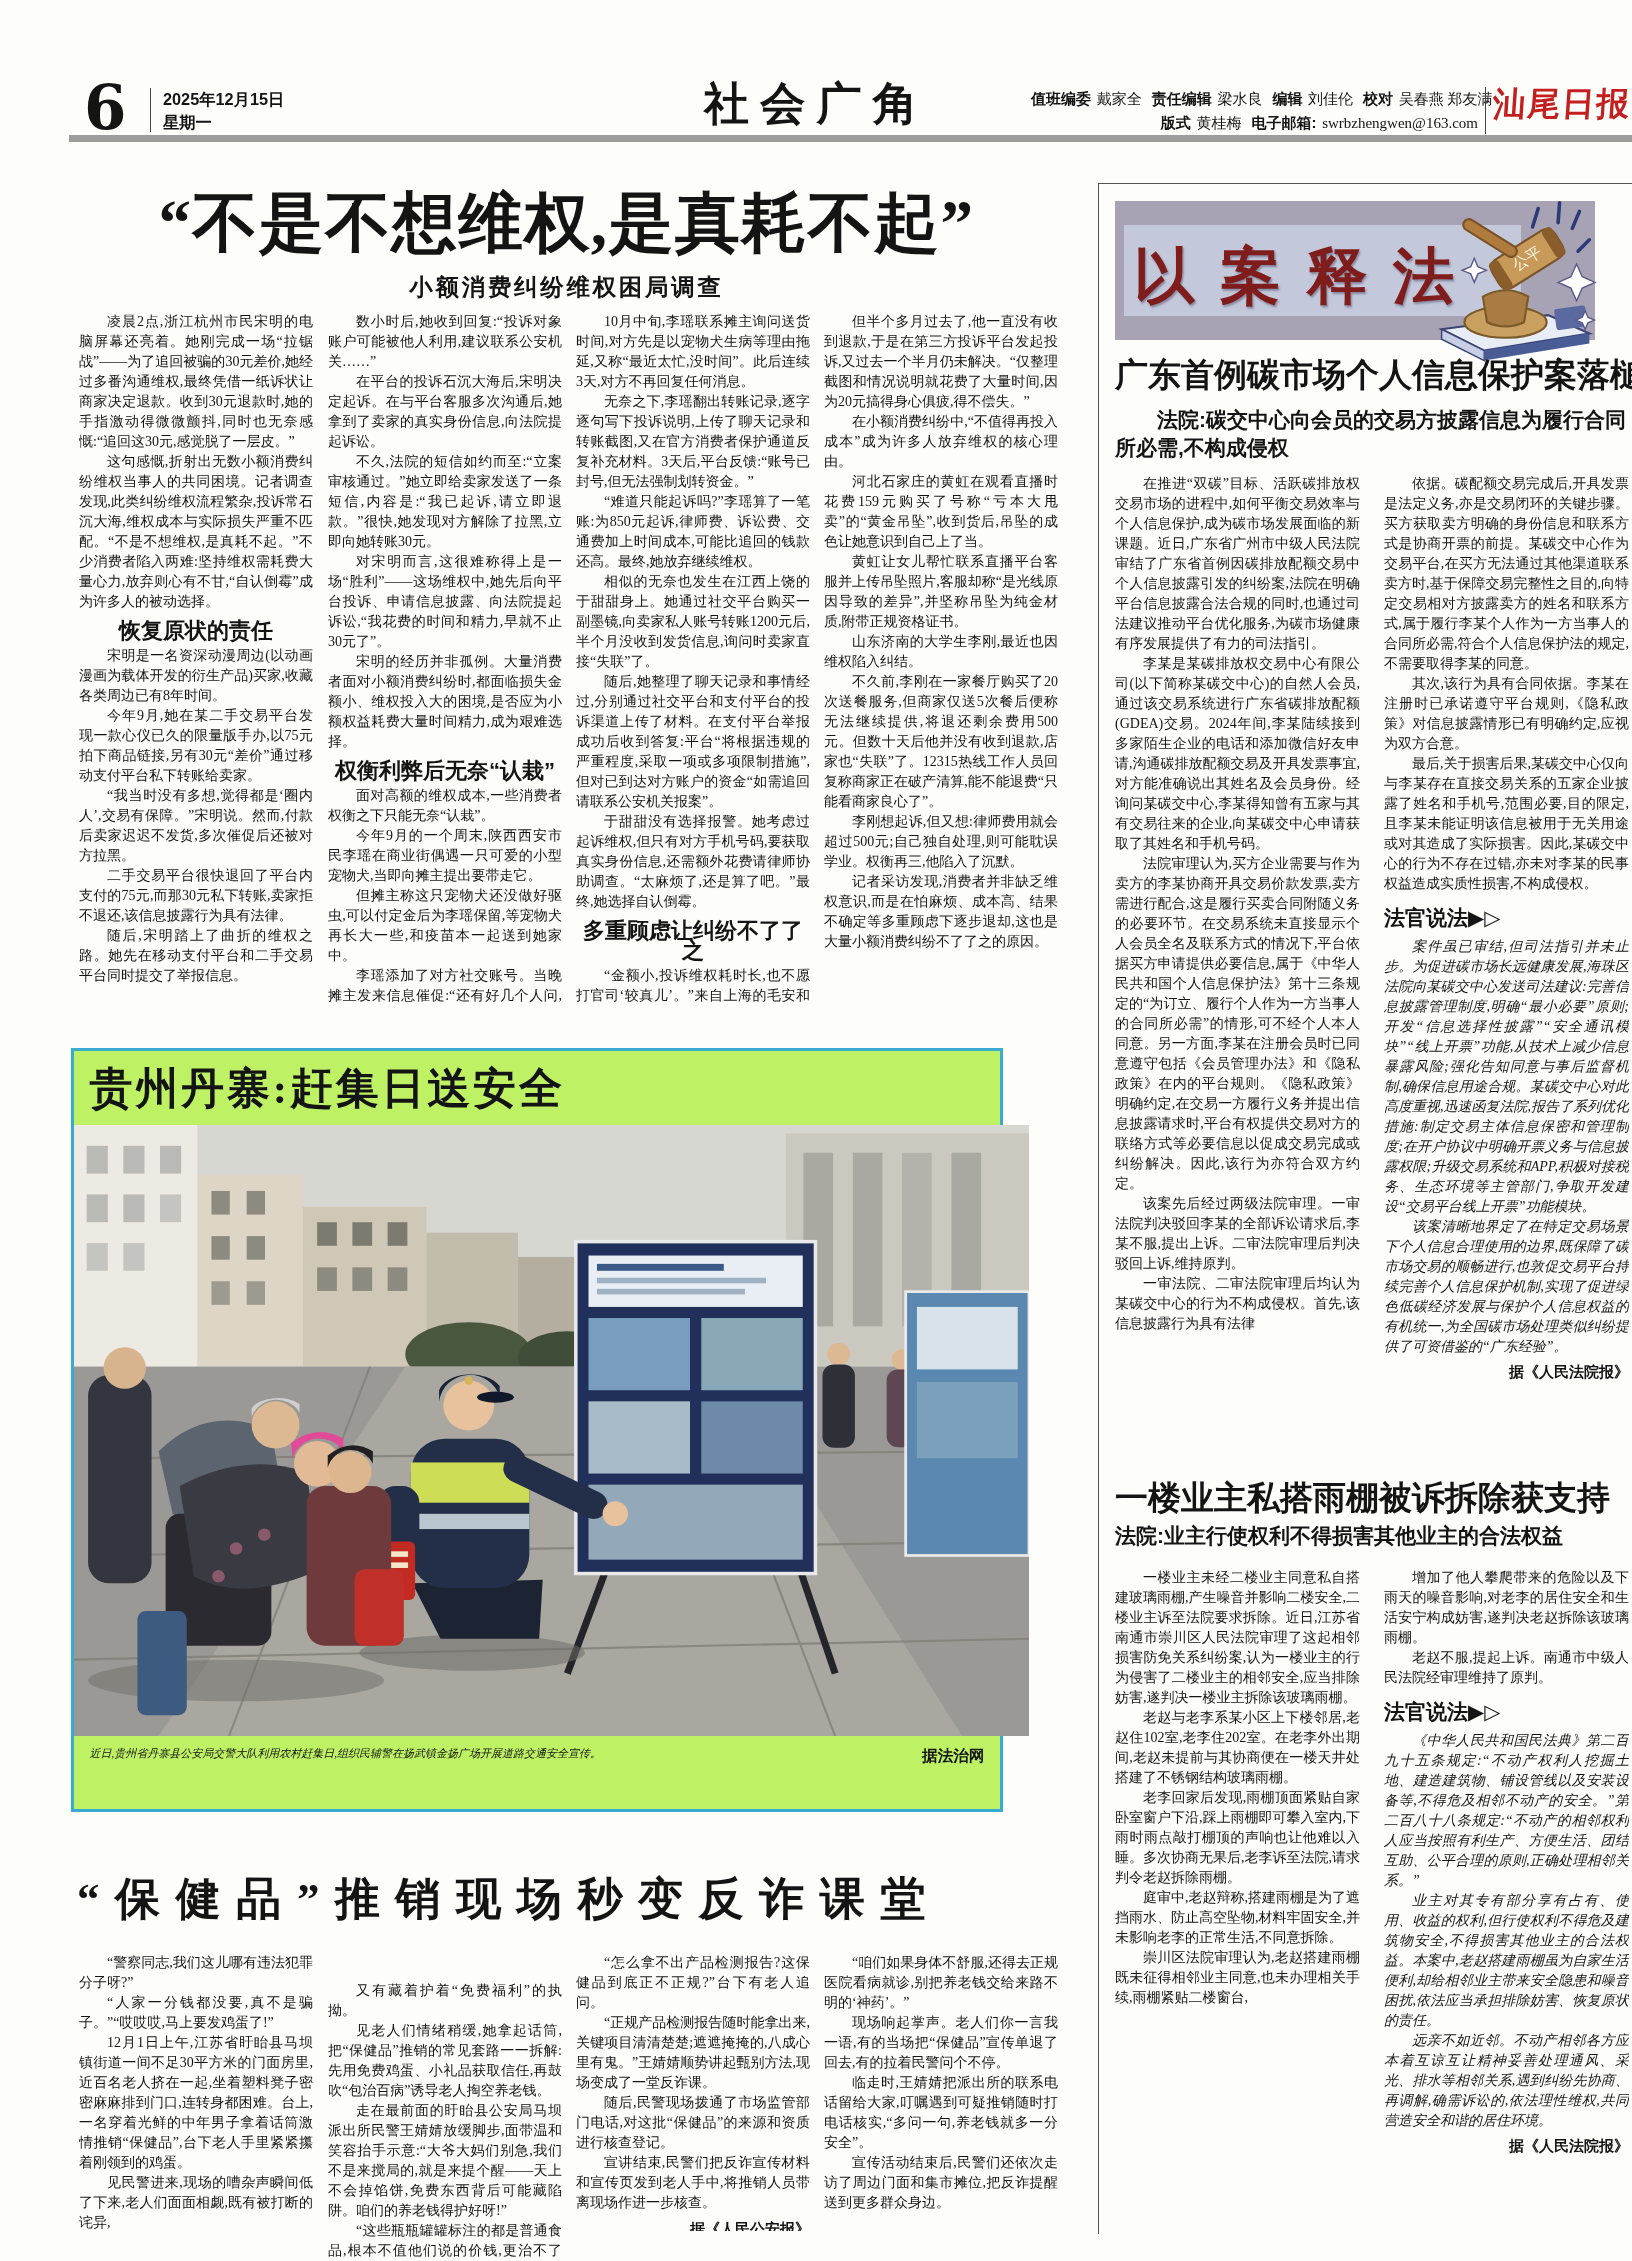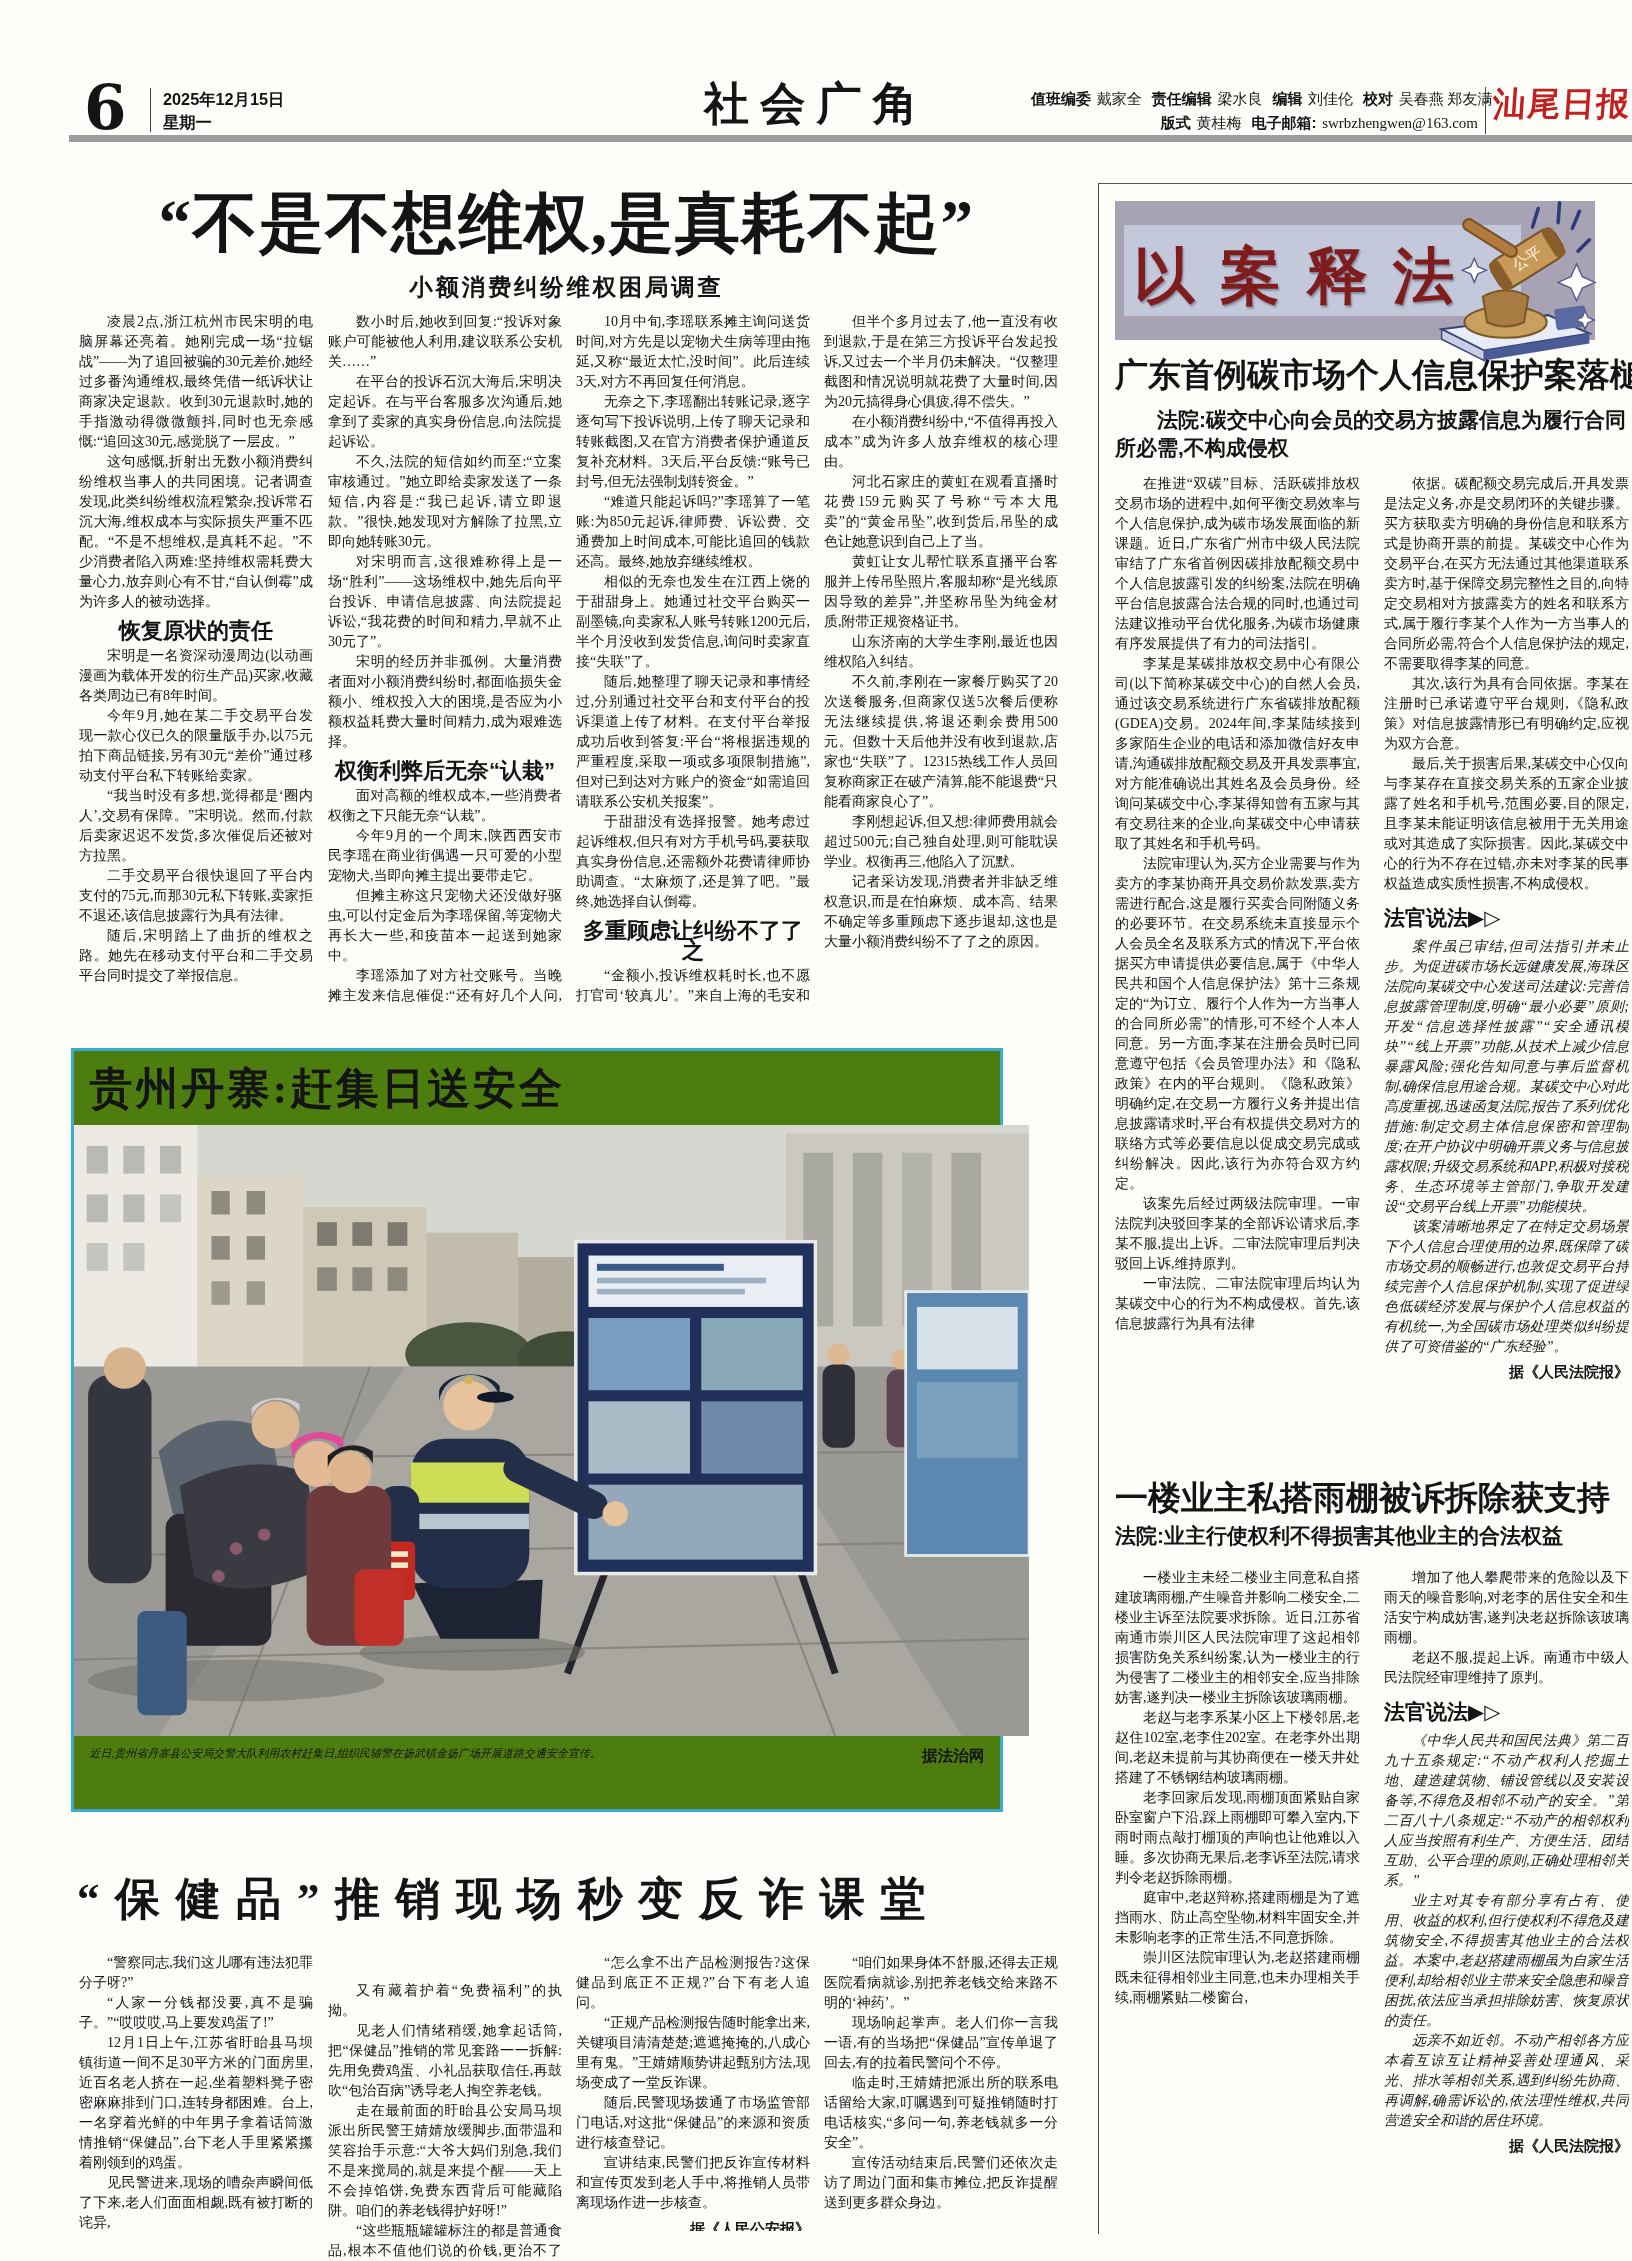--- a/index.html
+++ b/index.html
@@ -34,21 +34,21 @@
                font-family:"Liberation Sans","DejaVu Sans",sans-serif;font-size:15px;}
 
   
   .main-headline{position:absolute;left:71px;top:179px;width:991px;margin:0;text-align:center;
                  font-size:65px;font-weight:900;letter-spacing:1.4px;white-space:nowrap;}
   .main-subtitle{position:absolute;left:71px;top:271px;width:991px;margin:0;text-align:center;
                  font-size:23.4px;font-weight:bold;letter-spacing:2.8px;}
 
   
   .photo-box{position:absolute;left:71px;top:1048px;width:932px;height:764px;
-             border:3.5px solid var(--photo_border,#38accf);box-sizing:border-box;background:#4d7c0f;}
+             border:3.5px solid var(--photo_border,#38accf);box-sizing:border-box;background:#bef264;}
   .photo-title{margin:8.5px 0 7px 15.6px;font-size:43px;font-weight:900;letter-spacing:2.8px;}
   .photo{display:block;margin:0 auto;width:955px;height:611px;}
   .caption-row{display:flex;justify-content:space-between;align-items:flex-start;padding:10px 15.6px 0 15.6px;}
   .caption{font-size:11px;font-style:italic;margin:0;}
   .caption-attr{font-size:15.6px;font-weight:bold;white-space:nowrap;
                 font-family:"Liberation Sans","DejaVu Sans",sans-serif;}
 
   
   .fraud-headline{position:absolute;left:77px;top:1869px;width:991px;margin:0;
                   font-size:45px;font-weight:900;letter-spacing:15.6px;white-space:nowrap;}

